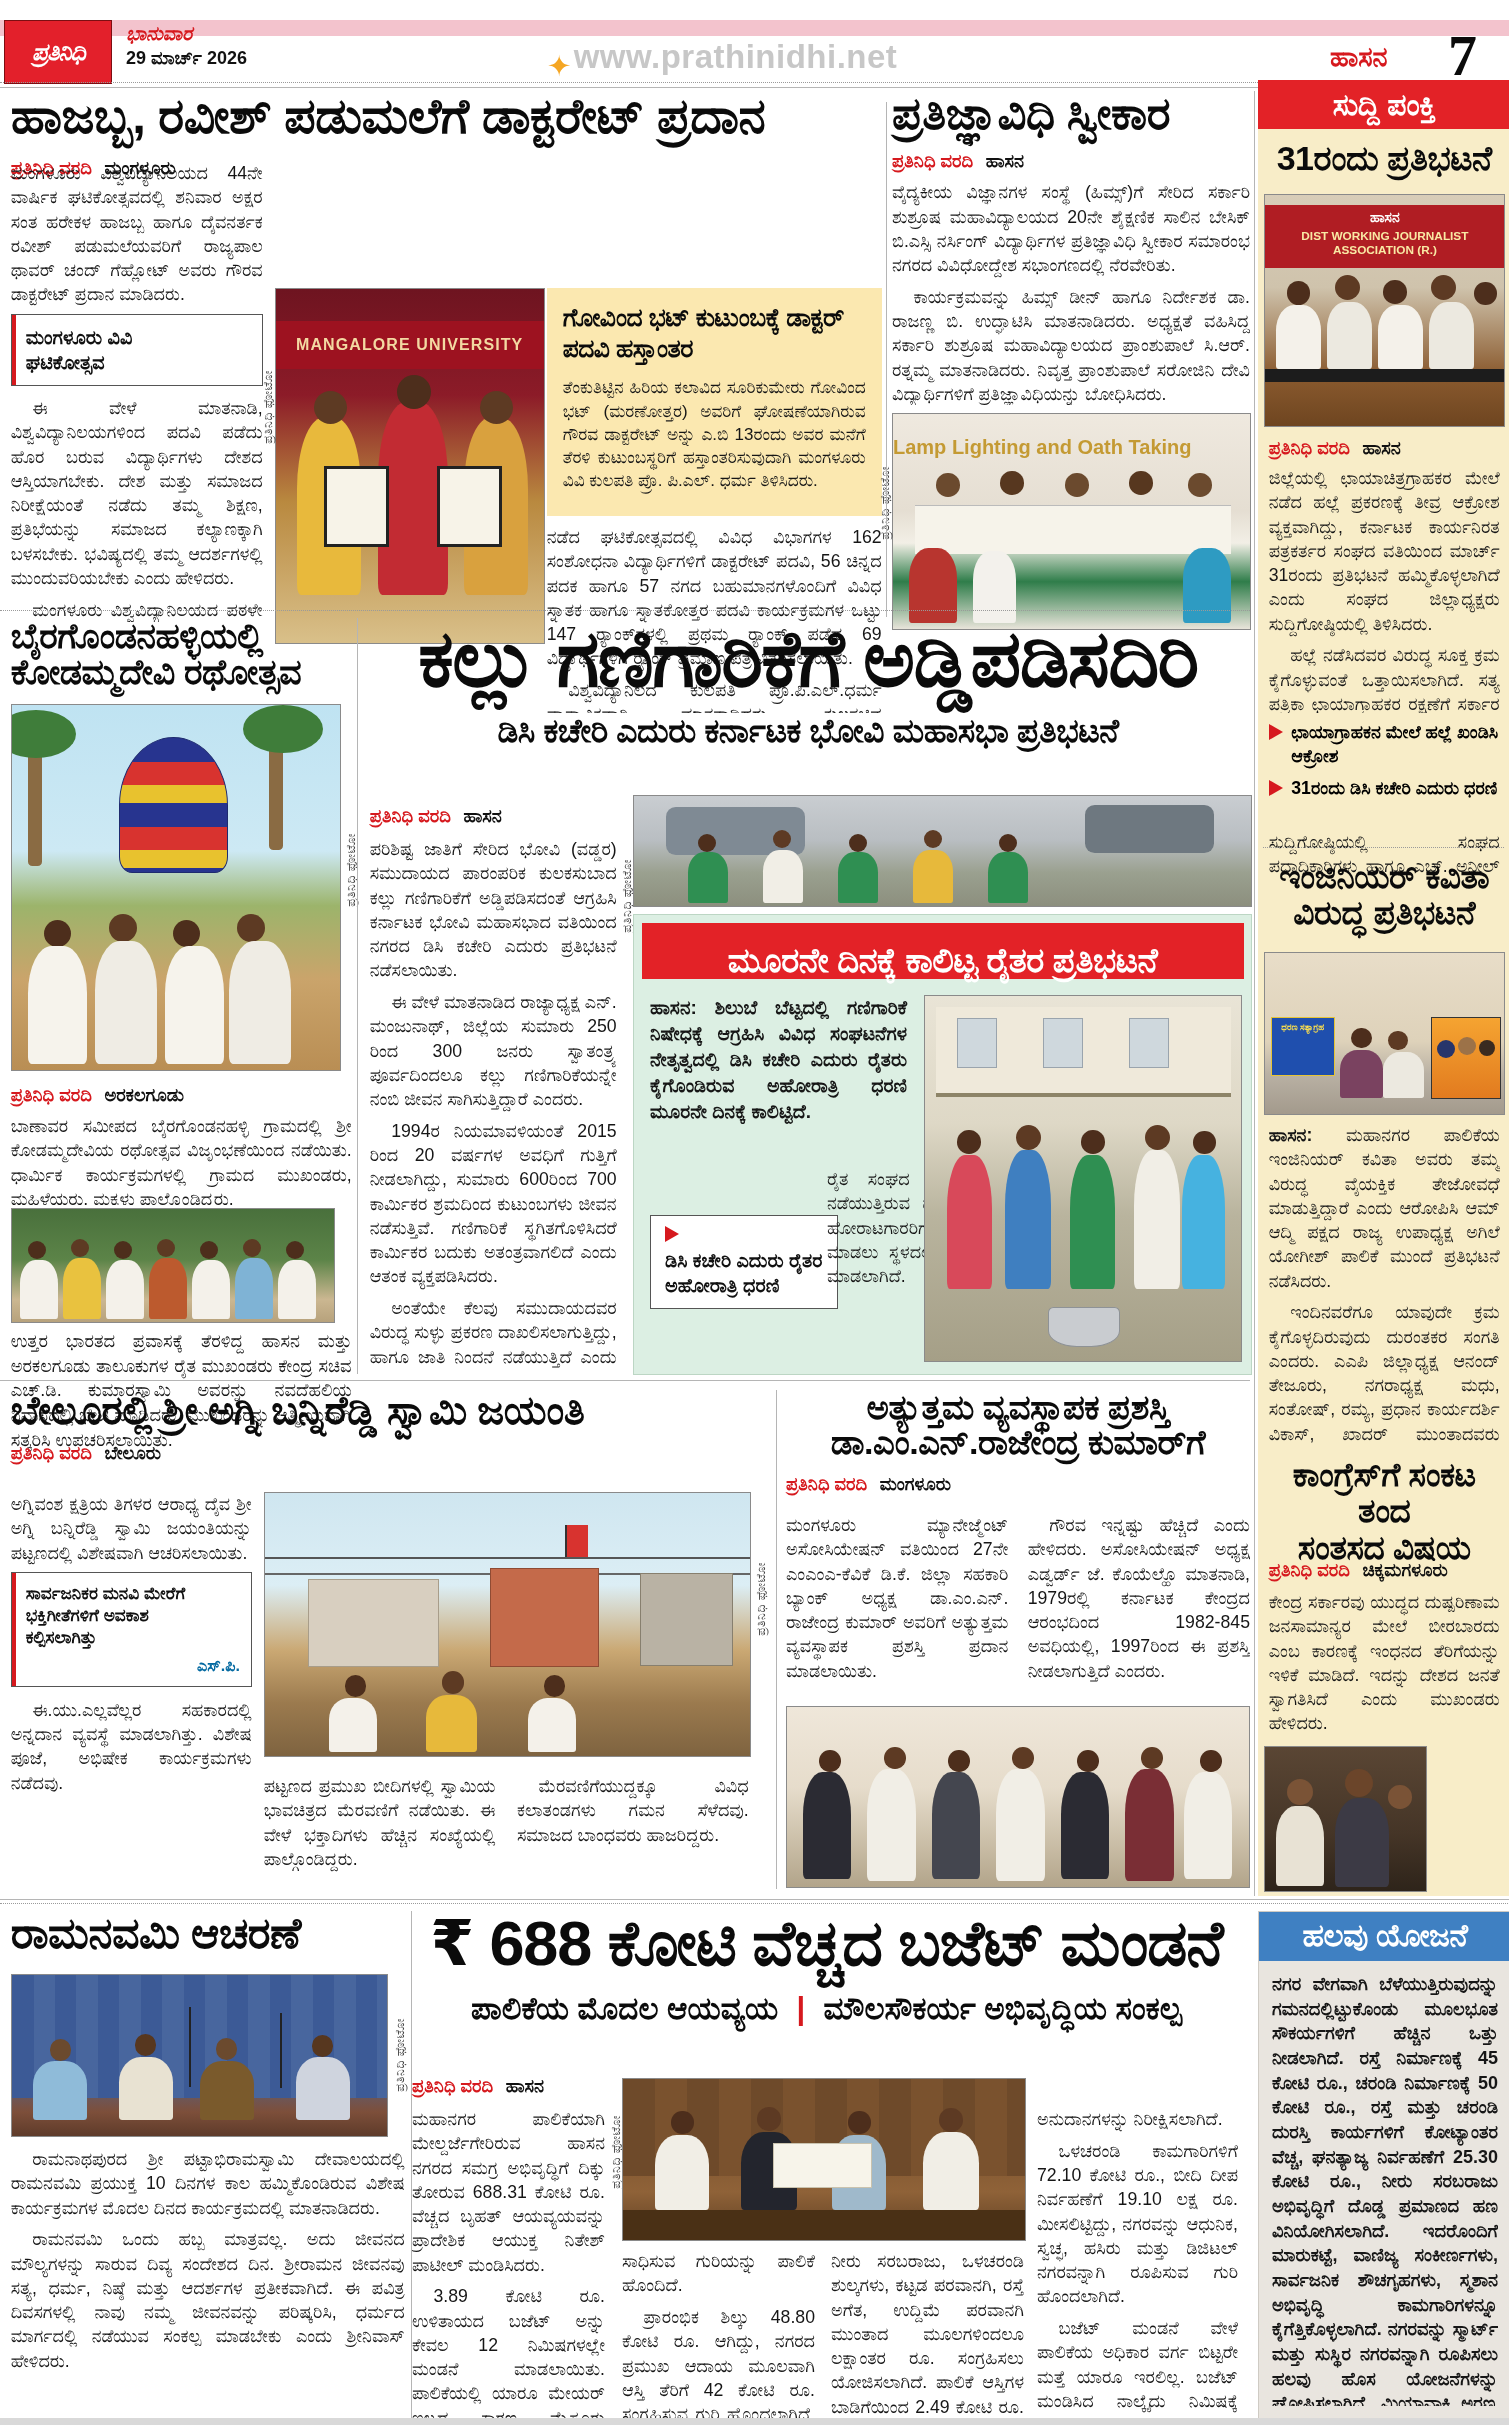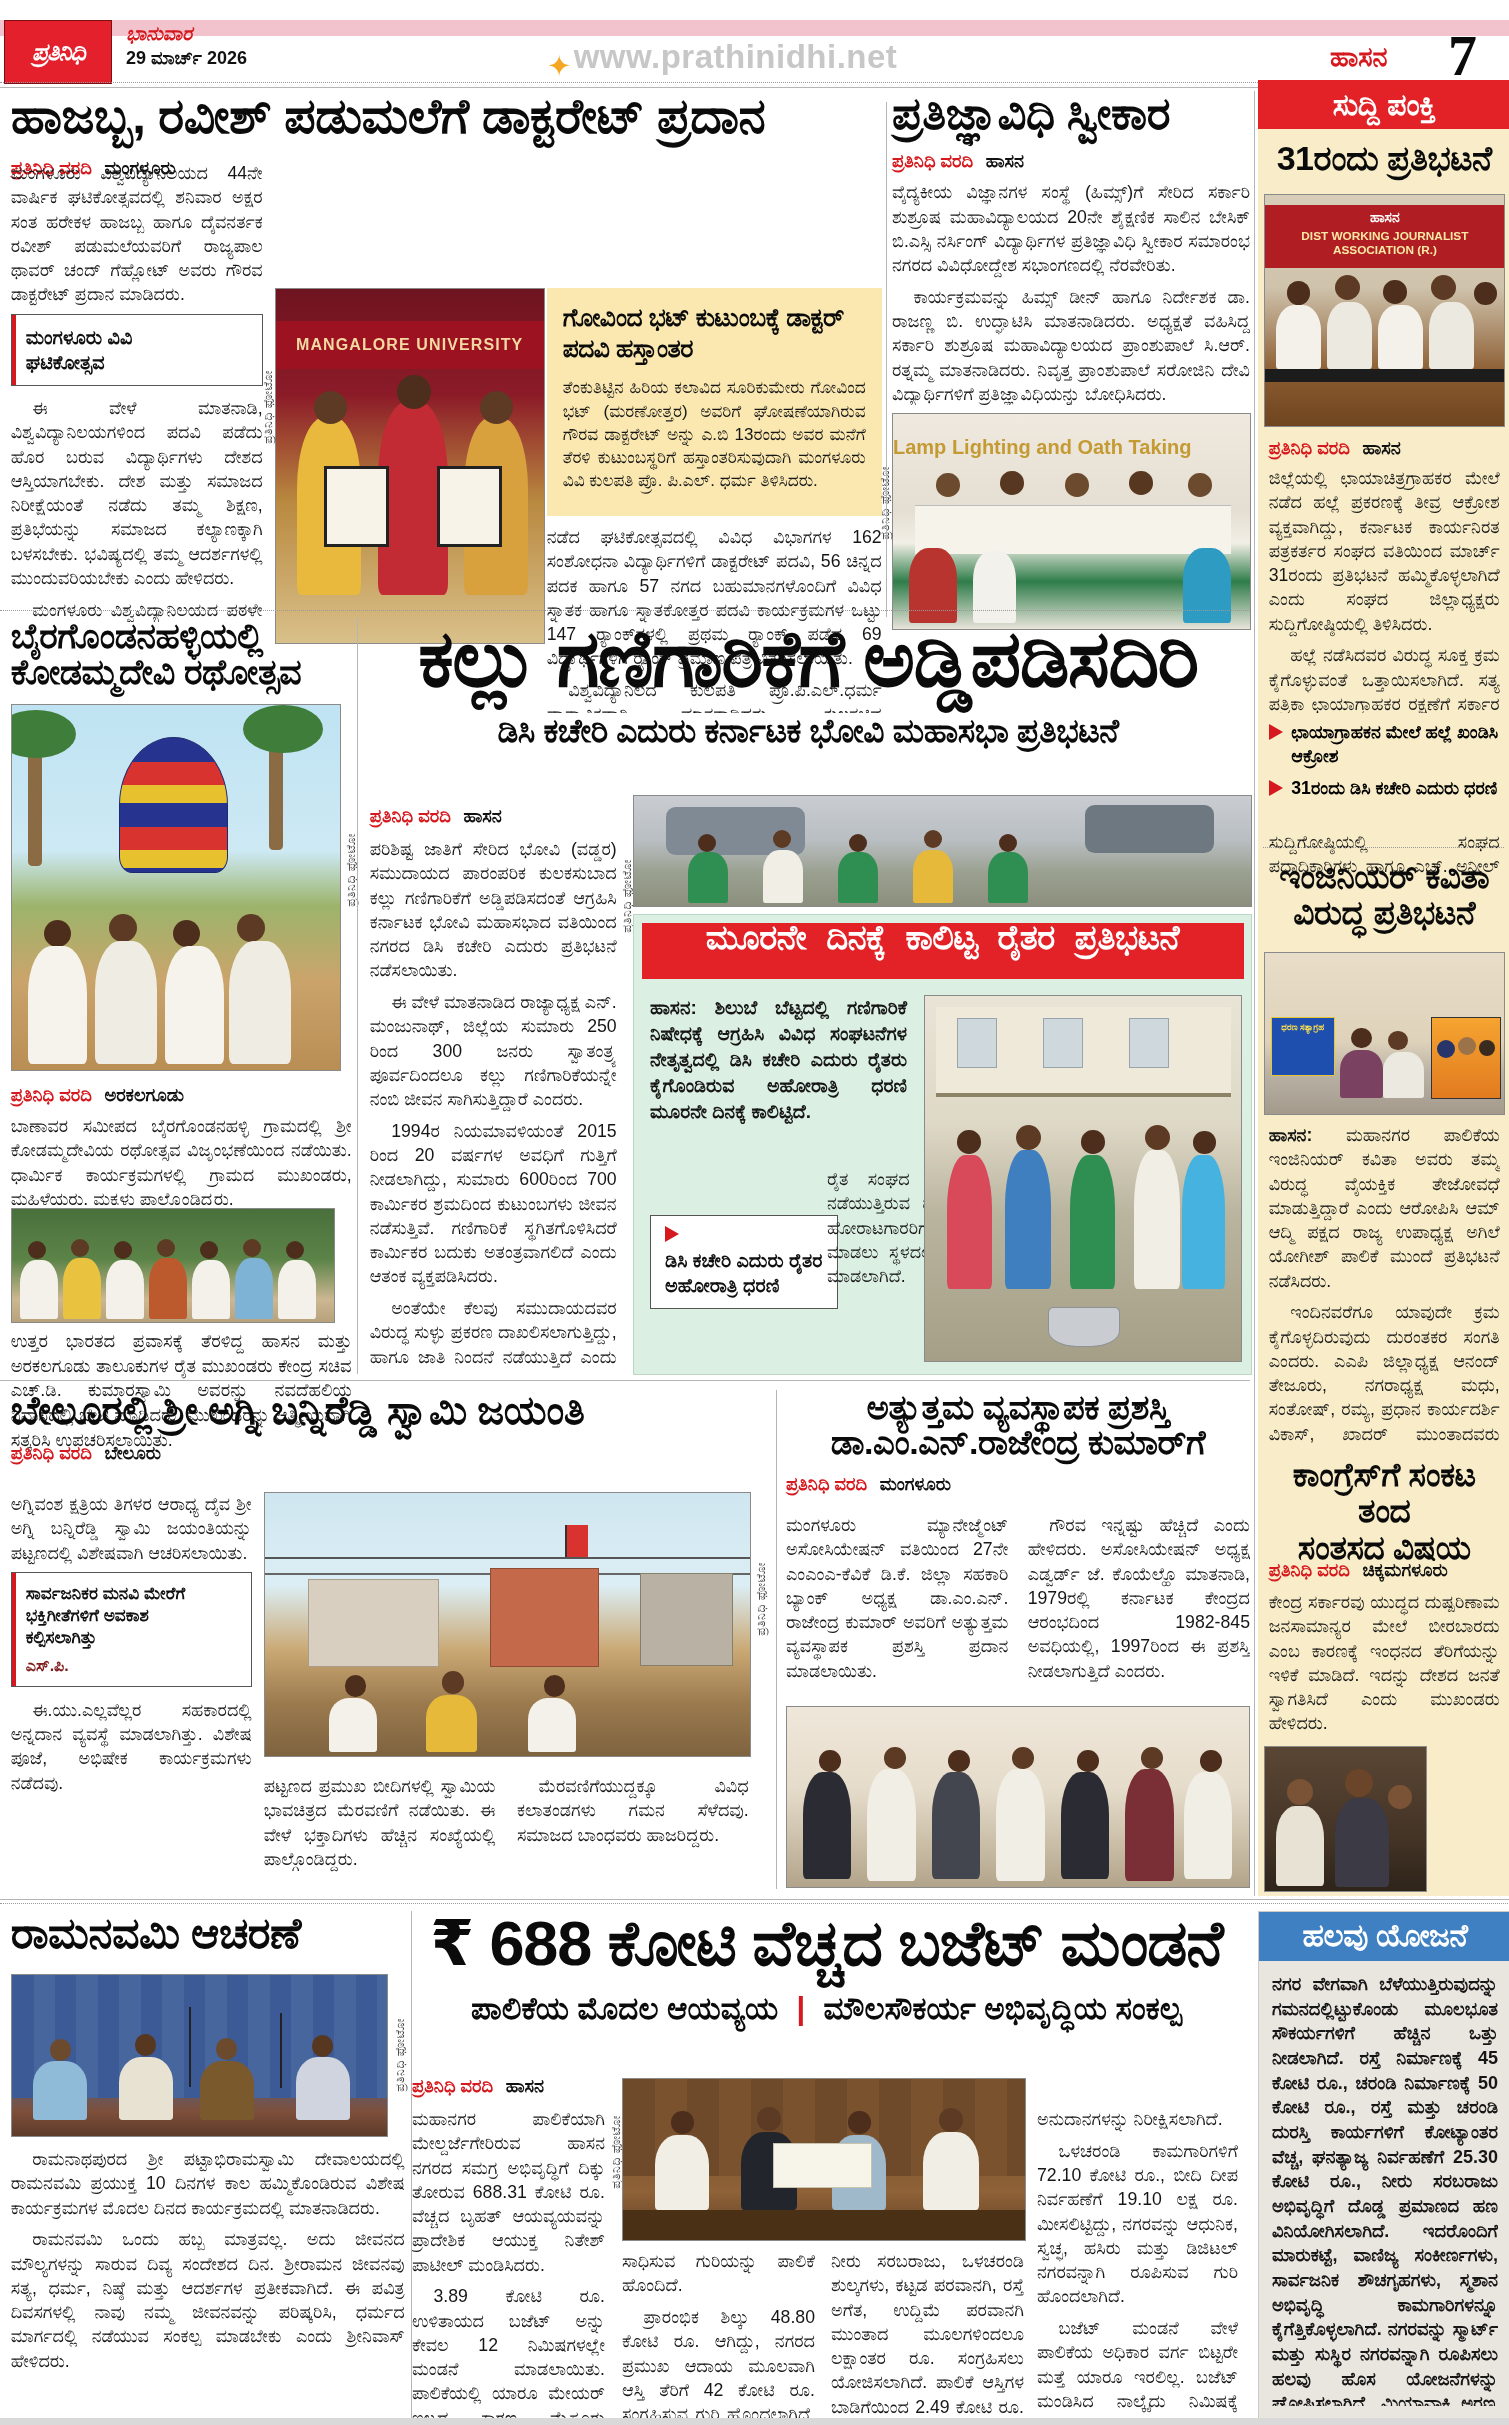--- a/index.html
+++ b/index.html
@@ -286,21 +286,21 @@
       <div class="head" style="left:290px;top:34px;width:18px;height:18px;background:#5d3a23;"></div>
       <div class="head" style="left:365px;top:38px;width:18px;height:18px;background:#4d2e1c;"></div>
       <div class="ppl" style="left:54px;top:56px;width:40px;height:51px;background:#2f8f52;"></div>
       <div class="ppl" style="left:129px;top:54px;width:40px;height:53px;background:#f1eee6;"></div>
       <div class="ppl" style="left:204px;top:56px;width:40px;height:51px;background:#2f8f52;"></div>
       <div class="ppl" style="left:279px;top:54px;width:40px;height:53px;background:#e7b93b;"></div>
       <div class="ppl" style="left:354px;top:56px;width:40px;height:51px;background:#2f8f52;"></div>
     </div>
 
     <div class="abs" style="left:266px;top:296px;width:617px;height:459px;background:#dcefe3;border:0.5px solid #bcd6c4;">
-      <div style="position:absolute;left:7.5px;top:7.5px;width:602px;height:56px;background:#e32227;display:flex;align-items:flex-start;justify-content:center;box-sizing:border-box;font-family:Liberation Mono, monospace;">
+      <div style="position:absolute;left:7.5px;top:7.5px;width:602px;height:56px;background:#e32227;display:flex;align-items:flex-end;justify-content:center;box-sizing:border-box;">
         <span class="hl" style="color:#fff;font-size:34px;letter-spacing:-0.5px;">ಮೂರನೇ ದಿನಕ್ಕೆ ಕಾಲಿಟ್ಟ ರೈತರ ಪ್ರತಿಭಟನೆ</span>
       </div>
       <div class="body-txt" style="position:absolute;left:16px;top:80px;width:257px;font-size:19px;font-weight:bold;">
         <p class="noind"><b>ಹಾಸನ:</b> <span>ಶಿಲುಬೆ ಬೆಟ್ಟದಲ್ಲಿ ಗಣಿಗಾರಿಕೆ ನಿಷೇಧಕ್ಕೆ ಆಗ್ರಹಿಸಿ ವಿವಿಧ ಸಂಘಟನೆಗಳ ನೇತೃತ್ವದಲ್ಲಿ ಡಿಸಿ ಕಚೇರಿ ಎದುರು ರೈತರು ಕೈಗೊಂಡಿರುವ ಅಹೋರಾತ್ರಿ ಧರಣಿ ಮೂರನೇ ದಿನಕ್ಕೆ ಕಾಲಿಟ್ಟಿದೆ.</span></p>
       </div>
       <div class="quote-box" style="position:absolute;left:16px;top:300px;width:161px;background:#fff;">
         <span class="tri" style="border-left-color:#d6191e;"></span>
         <div class="qline" style="margin-top:4.3px;">ಡಿಸಿ ಕಚೇರಿ ಎದುರು ರೈತರ ಅಹೋರಾತ್ರಿ ಧರಣಿ</div>
       </div>
       <div class="body-txt" style="position:absolute;left:193px;top:252px;width:161px;">
@@ -334,21 +334,21 @@
       <span class="lbl">ಪ್ರತಿನಿಧಿ ವರದಿ</span>
       <span>ಬೇಲೂರು</span>
     </div>
     <div class="body-txt" style="position:absolute;left:0;top:102px;width:241px;height:397px;overflow:hidden;">
       <p class="noind">ಅಗ್ನಿವಂಶ ಕ್ಷತ್ರಿಯ ತಿಗಳರ ಆರಾಧ್ಯ ದೈವ ಶ್ರೀ ಅಗ್ನಿ ಬನ್ನಿರೆಡ್ಡಿ ಸ್ವಾಮಿ ಜಯಂತಿಯನ್ನು ಪಟ್ಟಣದಲ್ಲಿ ವಿಶೇಷವಾಗಿ ಆಚರಿಸಲಾಯಿತು.</p>
       <div class="quote-box" style="margin:7.5px 0 10.7px 0;">
         <span class="qbar"></span>
         <div class="qline" style="font-size:17px;">ಸಾರ್ವಜನಿಕರ ಮನವಿ ಮೇರೆಗೆ</div>
         <div class="qline" style="font-size:17px;">ಭಕ್ತಿಗೀತೆಗಳಿಗೆ ಅವಕಾಶ</div>
         <div class="qline" style="font-size:17px;">ಕಲ್ಪಿಸಲಾಗಿತ್ತು</div>
-        <div style="font-size:16px;font-weight:bold;color:#7f1d1d;text-align:left;margin-top:5.4px;">ಎಸ್.ಪಿ.</div>
+        <div style="font-size:16px;font-weight:bold;color:#0369a1;text-align:right;margin-top:5.4px;">ಎಸ್.ಪಿ.</div>
       </div>
       <p>ಈ.ಯು.ಎಲ್ಲವೆಲ್ಲರ ಸಹಕಾರದಲ್ಲಿ ಅನ್ನದಾನ ವ್ಯವಸ್ಥೆ ಮಾಡಲಾಗಿತ್ತು. ವಿಶೇಷ ಪೂಜೆ, ಅಭಿಷೇಕ ಕಾರ್ಯಕ್ರಮಗಳು ನಡೆದವು.</p>
     </div>
     <div class="photo" style="left:253px;top:102px;width:485px;height:263px;background:linear-gradient(180deg,#cfe6f0 0%,#dceef5 35%,#caa873 60%,#9b7a4e 80%,#7e6340 100%);">
       <div class="abs" style="left:0;top:64px;width:485px;height:2.1px;background:#555;"></div>
       <div class="abs" style="left:0;top:80px;width:485px;height:1.6px;background:#666;"></div>
       <div class="abs" style="left:43px;top:86px;width:129px;height:86px;background:#d8cfc0;border:1.6px solid #a89d8a;"></div>
       <div class="abs" style="left:225px;top:75px;width:107px;height:97px;background:#c46a4a;border:1.6px solid #8f4b33;"></div>
       <div class="abs" style="left:375px;top:80px;width:91px;height:91px;background:#b9b2a4;border:1.6px solid #877f6e;"></div>
       <div class="abs" style="left:300px;top:32px;width:21.5px;height:32px;background:#d8332f;border-left:2.1px solid #333;"></div>

